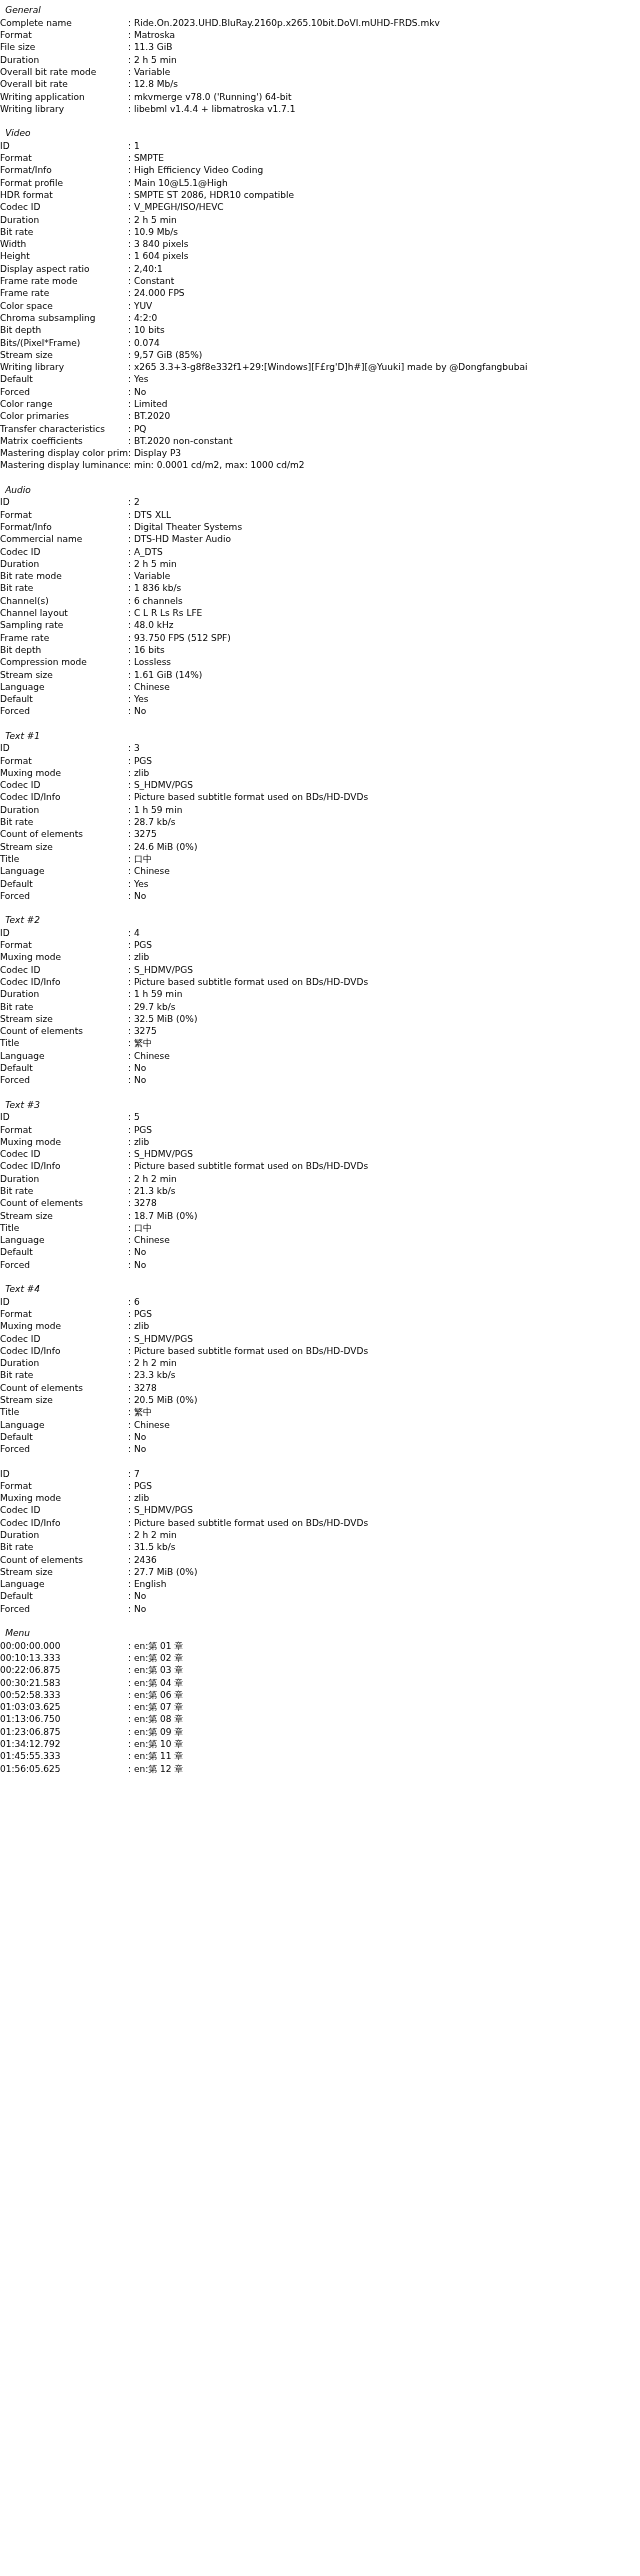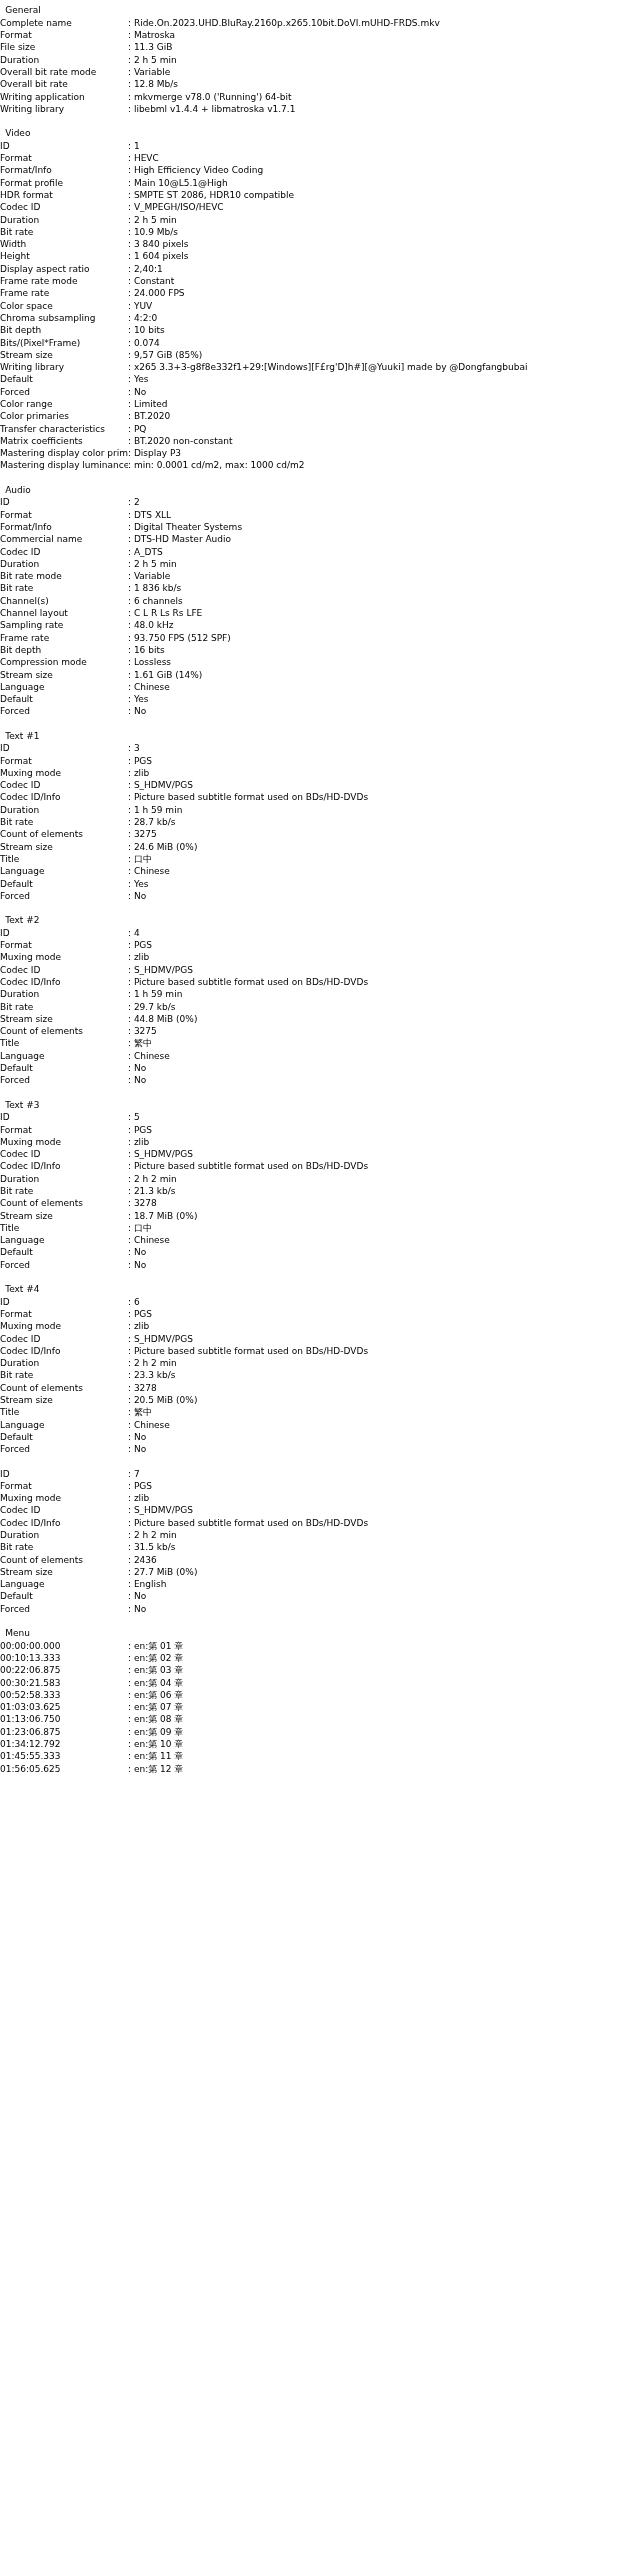--- a/index.html
+++ b/index.html
@@ -19,20 +19,21 @@
     padding: 5.2px 0 0 0;
     box-sizing: border-box;
   }
   .section {
     margin: 0 0 12px 0;
   }
   .section-title {
     padding: 0 0 2.6px 5.2px;
     font-size: 9px;
     color: #000;
+    font-style: italic;
   }
   table.rows {
     border-collapse: collapse;
     width: 100%;
     table-layout: fixed;
     padding-left: 32px;
   }
   table.rows td {
     vertical-align: top;
     padding: 0 0 0.9px 0;
@@ -96,21 +97,21 @@
       <div class="section">
         <div class="section-title">Video</div>
         <table class="rows">
           <tbody>
             <tr>
               <td class="k">ID</td>
               <td class="v">: 1</td>
             </tr>
             <tr>
               <td class="k">Format</td>
-              <td class="v">: HEVC</td>
+              <td class="v">: SMPTE</td>
             </tr>
             <tr>
               <td class="k">Format/Info</td>
               <td class="v">: High Efficiency Video Coding</td>
             </tr>
             <tr>
               <td class="k">Format profile</td>
               <td class="v">: Main 10@L5.1@High</td>
             </tr>
             <tr>
@@ -373,21 +374,21 @@
             <tr>
               <td class="k">Duration</td>
               <td class="v">: 1 h 59 min</td>
             </tr>
             <tr>
               <td class="k">Bit rate</td>
               <td class="v">: 29.7 kb/s</td>
             </tr>
             <tr>
               <td class="k">Stream size</td>
-              <td class="v">: 44.8 MiB (0%)</td>
+              <td class="v">: 32.5 MiB (0%)</td>
             </tr>
             <tr>
               <td class="k">Count of elements</td>
               <td class="v">: 3275</td>
             </tr>
             <tr>
               <td class="k">Title</td>
               <td class="v">: 繁中</td>
             </tr>
             <tr>

